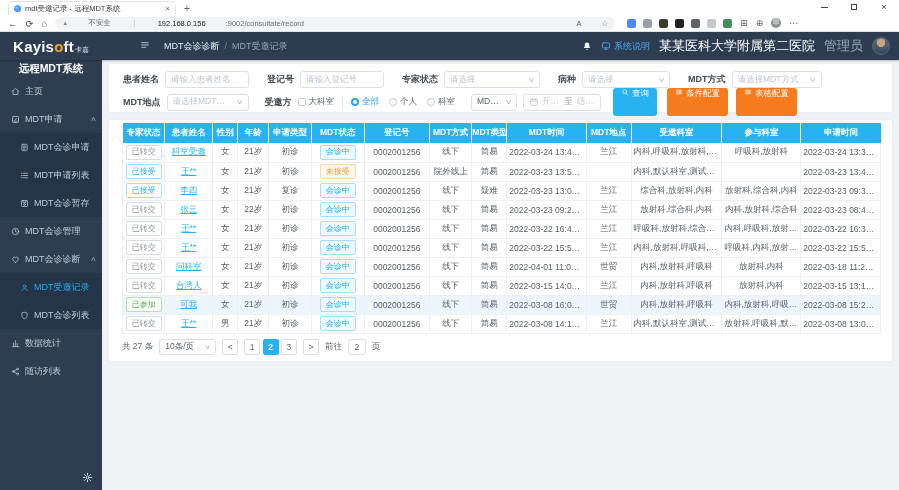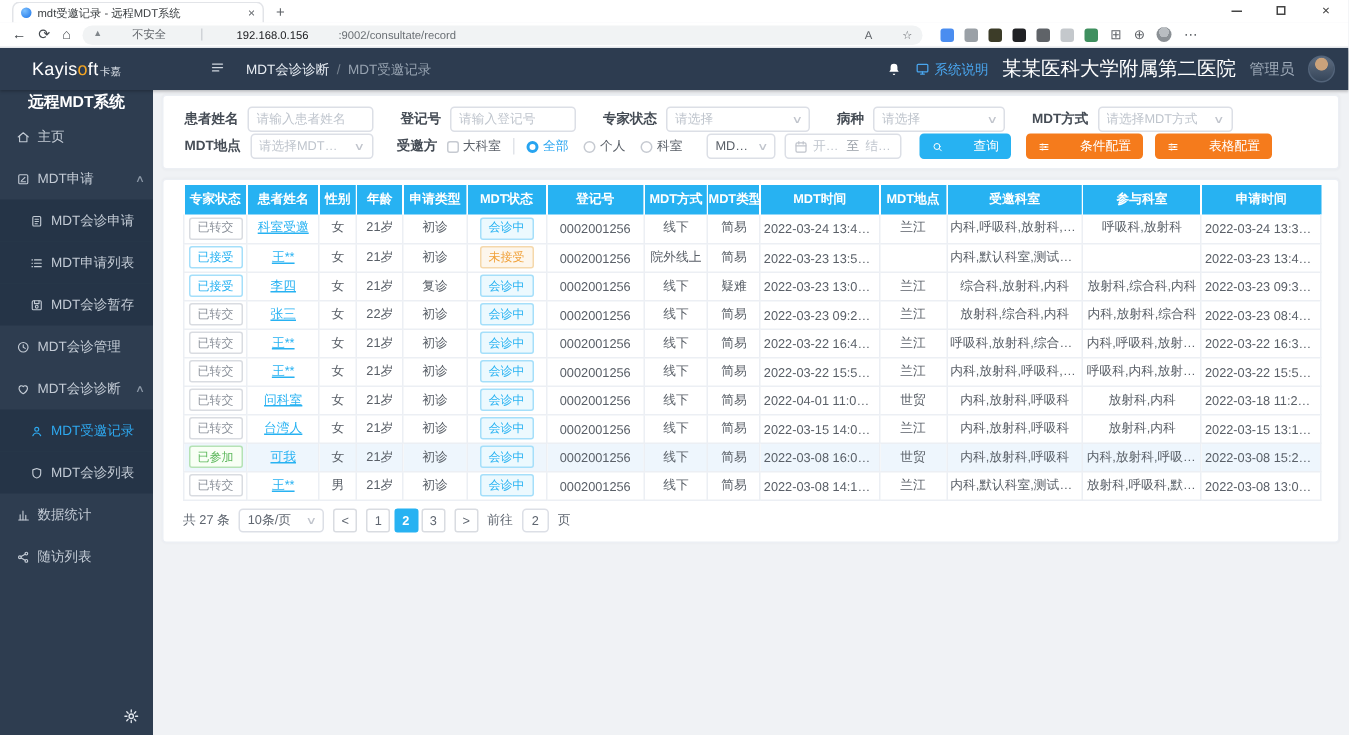--- a/index.html
+++ b/index.html
@@ -27,34 +27,34 @@
 .rest{color:#6a6f74}
 .pill .sp{flex:1}
 .pill .ra{font-size:7.5px;color:#5f6368}
 .exts{display:flex;align-items:center;gap:7px;margin-left:4px}
 .ext{width:9px;height:9px;border-radius:2px;display:inline-block}
 .eglyph{font-size:9px;color:#5f6368}
 .avatar-sm{width:10px;height:10px;border-radius:50%;background:radial-gradient(circle at 50% 35%,#b9bdc1 0 40%,#8b9095 41%)}
 
 .apphead{height:28px;background:#2d3c50;display:flex;align-items:center;color:#fff;flex:0 0 auto;position:relative;z-index:2;box-shadow:0 1px 2px rgba(0,0,0,.25)}
 .logobox{width:102px;text-align:center;white-space:nowrap}
-.logo{font-size:12px;font-weight:normal;letter-spacing:.2px;color:#fff}
+.logo{font-size:15px;font-weight:bold;letter-spacing:.2px;color:#fff}
 .logo .o{color:#f5a623}
 .logo-cn{font-size:7px;color:#e8edf3;margin-left:1px}
 .hamb{margin-left:38px;color:#cfd6de;width:12px;height:12px}
 .crumb{margin-left:12px;font-size:9px;display:flex;gap:5px;align-items:center}
 .crumb .p{color:#e8edf3}
 .crumb .s{color:#76828f}
 .crumb .c{color:#97a3b1}
 .hright{margin-left:auto;display:flex;align-items:center;gap:9px;padding-right:9px}
 .mi{display:inline-flex}
 .mi svg{width:10px;height:10px}
 .help{color:#4aa7f0;display:flex;align-items:center;gap:3px;font-size:9px}
 .hosp{font-size:13px;color:#fff}
-.role{font-size:10px;color:#9fabb9}
+.role{font-size:13px;color:#9fabb9}
 .avatar{width:18px;height:18px;border-radius:50%;background:radial-gradient(circle at 50% 30%,#caa27b 0 4px,transparent 4.5px),linear-gradient(180deg,#5f6d80 0%,#36465a 100%);border:1px solid #53647a}
 
 .appbody{flex:1;display:flex;min-height:0}
 aside{width:102px;background:#2e3d50;position:relative;flex:0 0 auto}
 .sbtitle{height:17px;line-height:17px;text-align:center;font-size:10.5px;font-weight:bold;color:#fff}
 .mitem{height:28px;display:flex;align-items:center;gap:5px;padding:0 6px 0 11px;font-size:9px;color:#c3cbd5;cursor:pointer}
 .mitem.sub{background:#253447;padding-left:20px}
 .mitem.active{color:#2ea9f0}
 .mitem .mi{color:inherit;flex:0 0 auto}
 .mitem .mi svg{width:9px;height:9px}
@@ -76,21 +76,21 @@
 .gap18{margin-left:18px}.gap16{margin-left:16px}.gap12{margin-left:12px}.gap10{margin-left:10px}.gap8{margin-left:8px}.gap6{margin-left:6px}
 .cb{width:8px;height:8px;border:1px solid #c6cad1;border-radius:2px;background:#fff;margin-right:3px}
 .cbl{font-size:8.5px;color:#5a6068}
 .vdiv{width:1px;height:11px;background:#e1e4e9;margin:0 8px}
 .rdo{width:8px;height:8px;border-radius:50%;border:1px solid #c6cad1;background:#fff;margin-right:3px}
 .rdo.on{border:2.5px solid #27a4f0}
 .rlbl{font-size:8.5px;color:#5a6068;margin-right:10px}
 .rlbl.on{color:#27a4f0}
 .dctrl .cal{color:#c0c4cc;margin-right:3px}
 .dctrl .to{color:#9aa0a8;margin:0 4px}
-.btn{height:17px;border:none;border-radius:3px;color:#fff;font-size:8.5px;display:flex;align-items:center;gap:20px;padding:0 8px;cursor:pointer;white-space:nowrap}
+.btn{height:28px;border:none;border-radius:3px;color:#fff;font-size:8.5px;display:flex;align-items:flex-start;gap:3px;padding:0 8px;cursor:pointer;white-space:nowrap}
 .btn .mi svg{width:8px;height:8px}
 .btn-blue{background:#27b2f2}
 .btn-orange{background:#f57b1c}
 
 .tcard{margin-top:6px;padding:3px 11px 0 13px}
 table{width:100%;border-collapse:collapse;table-layout:fixed}
 th{background:#27b2f2;color:#fff;height:20px;font-size:8.5px;font-weight:bold;border-right:1px solid rgba(255,255,255,.45);overflow:hidden;white-space:nowrap}
 th:last-child{border-right:none}
 td{height:19px;text-align:center;font-size:8.5px;color:#5a6068;border:1px solid #eceff4;border-top:none;padding:0 2px;overflow:hidden;text-overflow:ellipsis;white-space:nowrap}
 tr.hl td{background:#eef6fd}

